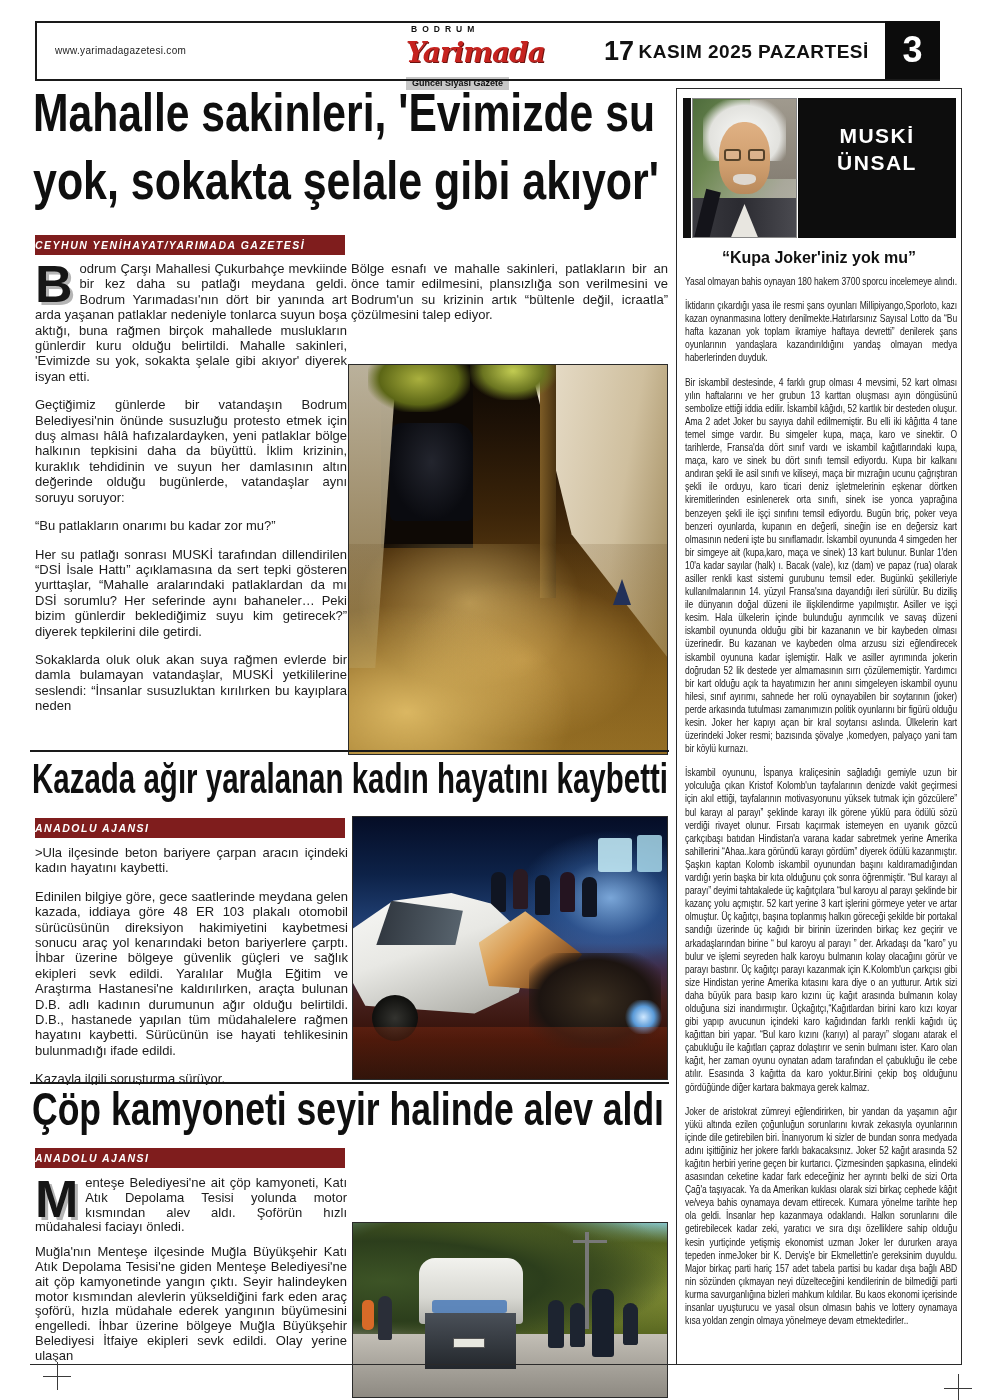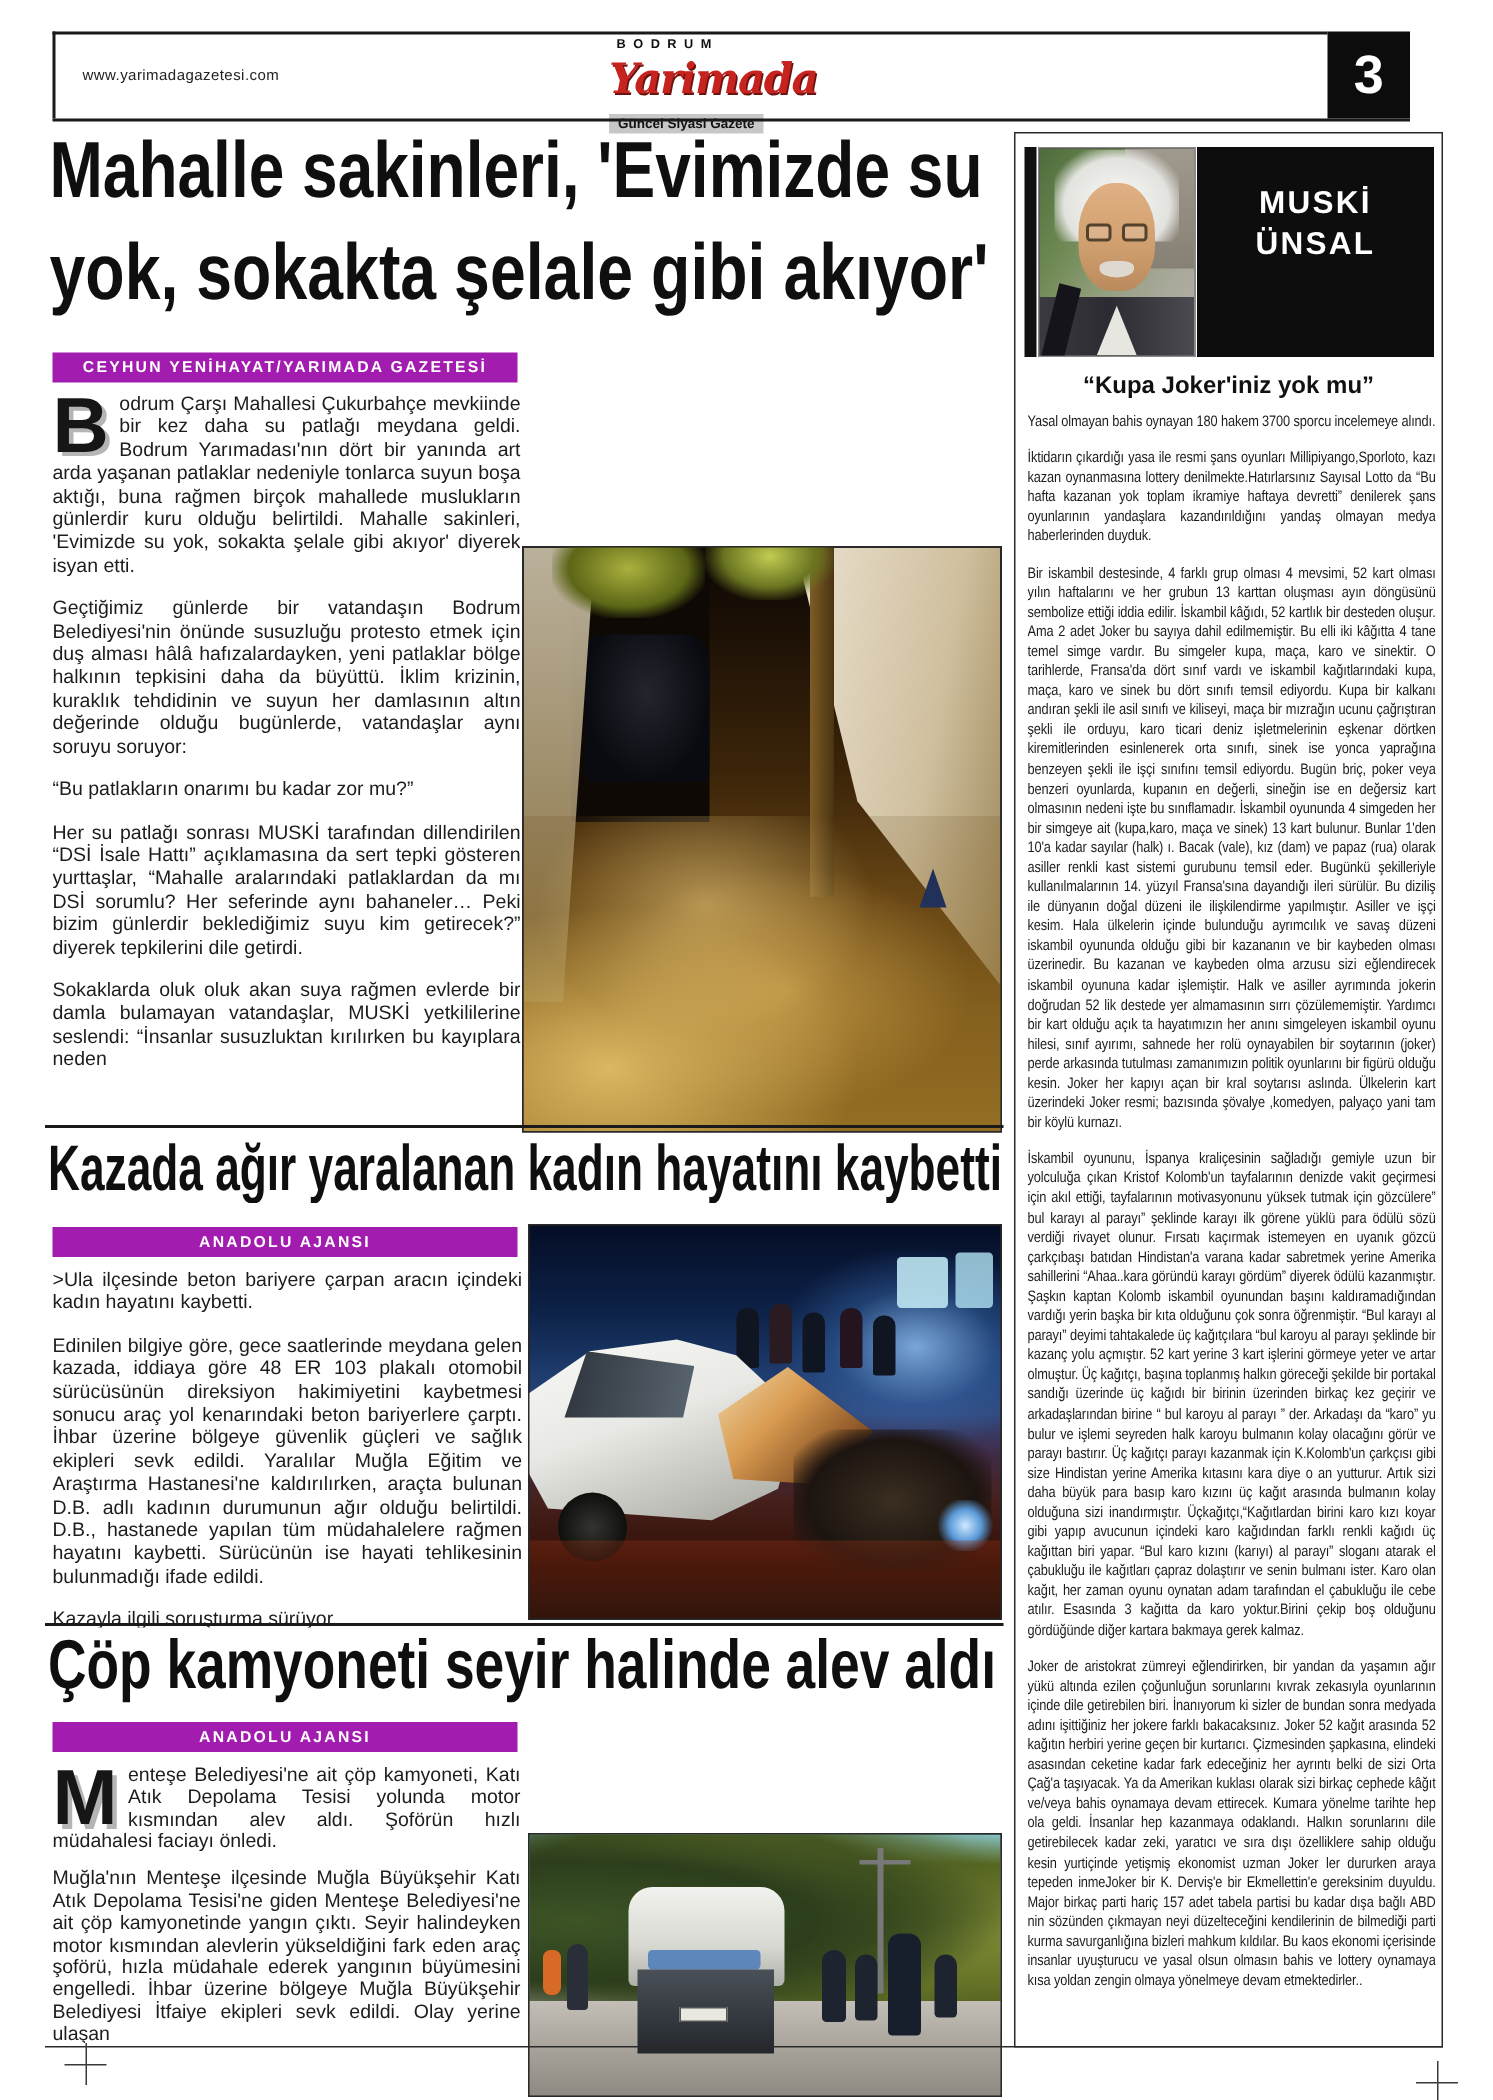--- a/index.html
+++ b/index.html
@@ -22,22 +22,22 @@
   }
   .logo-sub { display:inline-block; font-size: 9px; font-weight: bold; color:#111;
     background:#c7c7c7; padding: 0 6px; line-height: 13px; }
   .dateline { white-space: nowrap; color:#111; }
   .date-day { font-size: 27px; font-weight: bold; vertical-align: baseline; }
   .date-rest { font-size: 19px; font-weight: bold; vertical-align: 2px; letter-spacing: .5px; }
   .pagenum { background:#0c0c0c; color:#fff; font-size: 36px; font-weight: bold;
     text-align:center; line-height: 58px; }
 
   
-  .byline { background:#a21caf; color:#fff; font-weight:bold; font-size:10.5px;
-    letter-spacing:1.5px; text-align:center; line-height:20px; height:20px; }
+  .byline { background:#7f1d1d; color:#fff; font-weight:bold; font-size:10.5px;
+    letter-spacing:1.5px; line-height:20px; height:20px;font-style:italic; }
 
   
   .bt { font-size: 13px; line-height: 15.4px; text-align: justify; color:#1c1c1c; }
   .bt p { margin: 0 0 13px 0; }
   .tight { line-height: 14.8px; }
   .tight p { margin: 0 0 10px 0; }
   .dc { float:left; font-weight:bold; font-size:52px; line-height:40px;
     padding: 3px 7px 0 0; color:#161616; text-shadow: 3px 3px 0 #b5b5b5; }
 
   
@@ -121,40 +121,45 @@
   <div class="abs rule" style="left:35px; top:21px; width:850px;"></div>
   <div class="abs" style="left:35px; top:21px; height:58px; border-left:2px solid #1a1a1a;"></div>
   <div class="abs website" style="left:55px; top:45px;">www.yarimadagazetesi.com</div>
 
   <div class="abs logo" style="left:406px; top:24px; width:178px;">
     <div class="logo-top">BODRUM</div>
     <div class="logo-main">Yarimada</div>
     <div><span class="logo-sub">Güncel Siyasi Gazete</span></div>
   </div>
 
+  <div class="abs dateline" style="left:604px; top:36px;">
+    <span class="date-day">17</span>
+    <span class="date-rest">KASIM 2025 PAZARTESİ</span>
+  </div>
 
   <div class="abs pagenum" style="left:885px; top:21px; width:55px; height:58px;">3</div>
   <div class="abs rule" style="left:35px; top:79px; width:905px;"></div>
 
   <svg class="abs" style="left:30px; top:86px;" width="645" height="135">
     <text x="3" y="45" font-size="53" font-weight="bold" fill="#0f0f0f" font-family="Liberation Sans, sans-serif" textLength="622" lengthAdjust="spacingAndGlyphs">Mahalle sakinleri, 'Evimizde su</text>
     <text x="3" y="113" font-size="53" font-weight="bold" fill="#0f0f0f" font-family="Liberation Sans, sans-serif" textLength="626" lengthAdjust="spacingAndGlyphs">yok, sokakta şelale gibi akıyor'</text>
   </svg>
 
   <div class="abs byline" style="left:35px; top:235px; width:310px;">CEYHUN YENİHAYAT/YARIMADA GAZETESİ</div>
 
   <div class="abs bt" style="left:35px; top:261px; width:312px; height:490px; overflow:hidden;">
     <p><span class="dc">B</span><span>odrum Çarşı Mahallesi Çukurbahçe mevkiinde bir kez daha su patlağı meydana geldi. Bodrum Yarımadası'nın dört bir yanında art arda yaşanan patlaklar nedeniyle tonlarca suyun boşa aktığı, buna rağmen birçok mahallede muslukların günlerdir kuru olduğu belirtildi. Mahalle sakinleri, 'Evimizde su yok, sokakta şelale gibi akıyor' diyerek isyan etti.</span></p>
     <p>Geçtiğimiz günlerde bir vatandaşın Bodrum Belediyesi'nin önünde susuzluğu protesto etmek için duş alması hâlâ hafızalardayken, yeni patlaklar bölge halkının tepkisini daha da büyüttü. İklim krizinin, kuraklık tehdidinin ve suyun her damlasının altın değerinde olduğu bugünlerde, vatandaşlar aynı soruyu soruyor:</p>
     <p>“Bu patlakların onarımı bu kadar zor mu?”</p>
     <p>Her su patlağı sonrası MUSKİ tarafından dillendirilen “DSİ İsale Hattı” açıklamasına da sert tepki gösteren yurttaşlar, “Mahalle aralarındaki patlaklardan da mı DSİ sorumlu? Her seferinde aynı bahaneler… Peki bizim günlerdir beklediğimiz suyu kim getirecek?” diyerek tepkilerini dile getirdi.</p>
     <p>Sokaklarda oluk oluk akan suya rağmen evlerde bir damla bulamayan vatandaşlar, MUSKİ yetkililerine seslendi: “İnsanlar susuzluktan kırılırken bu kayıplara neden</p>
   </div>
 
   <div class="abs bt" style="left:351px; top:261px; width:317px; height:100px; overflow:hidden;">
+    <p>Bölge esnafı ve mahalle sakinleri, patlakların bir an önce tamir edilmesini, plansızlığa son verilmesini ve Bodrum'un su krizinin artık “bültenle değil, icraatla” çözülmesini talep ediyor.</p>
   </div>
 
   <div class="abs photo" style="left:348px; top:364px; width:320px; height:391px;">
     <div class="p1-base"></div>
     <div class="p1-door"></div>
     <div class="p1-car"></div>
     <div class="p1-wallL"></div>
     <div class="p1-wallR"></div>
     <div class="p1-pole"></div>
     <div class="p1-leaf1"></div>

